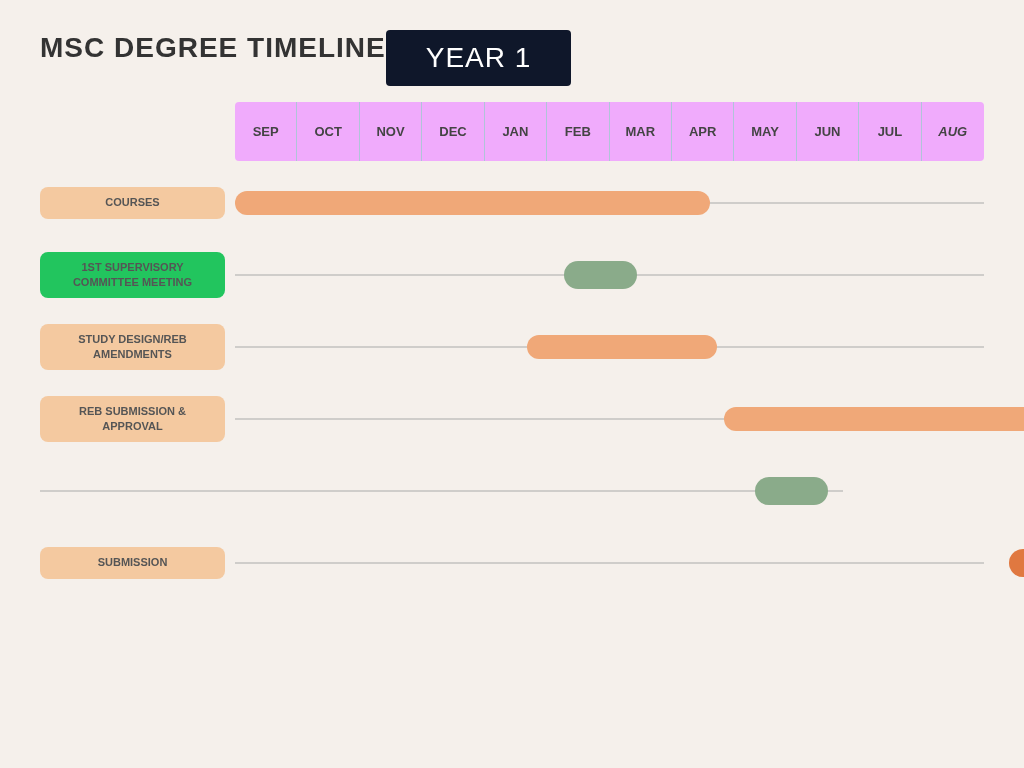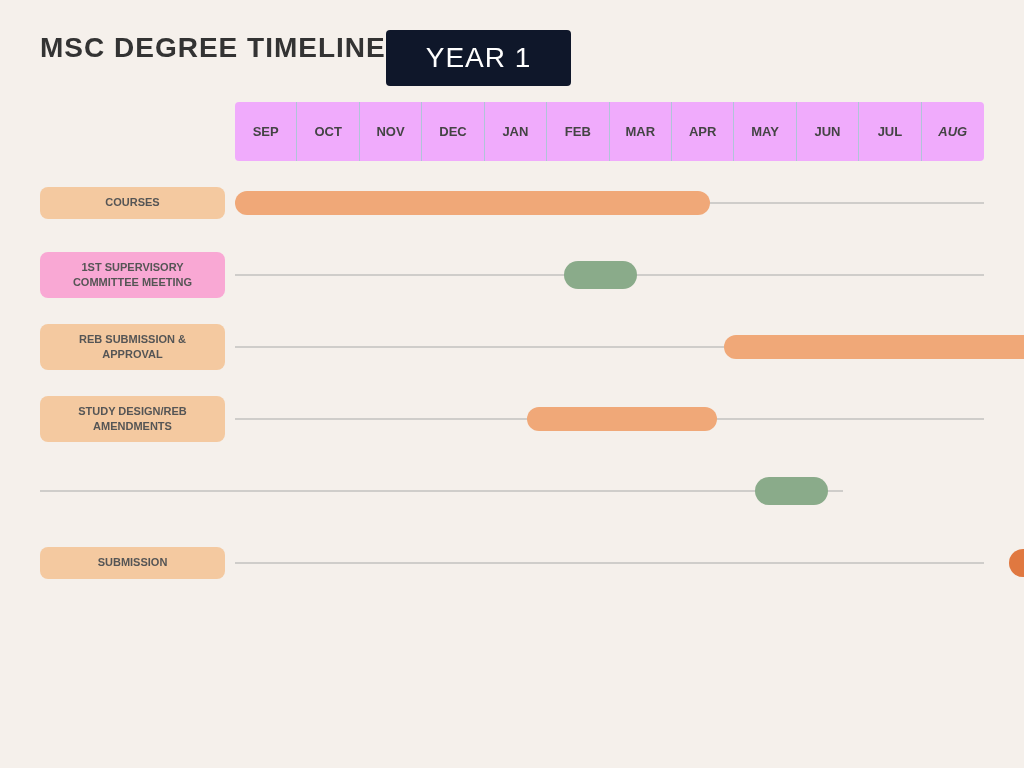--- a/index.html
+++ b/index.html
@@ -83,21 +83,21 @@
       text-align: center;
       font-size: 11px;
       font-weight: bold;
       color: #555;
       line-height: 1.4;
       border-radius: 8px;
       margin-right: 10px;
     }
 
     .label-orange { background-color: #f4c9a0; }
-    .label-green  { background-color: #f9a8d4; }
+    .label-green  { background-color: #22c55e; }
 
     
     .track-area {
       position: relative;
       width: 803px;
       height: 30px;
     }
 
     .track-line {
       position: absolute;
@@ -166,34 +166,34 @@
         </div>
       </div>
       <div class="timeline-row">
         <div class="row-label label-green">1ST SUPERVISORY COMMITTEE MEETING</div>
         <div class="track-area">
           <div class="track-line"></div>
           <div class="dot" style="left: 328.5px; width: 73px; background-color: rgb(138, 171, 138);"></div>
         </div>
       </div>
       <div class="timeline-row">
+        <div class="row-label label-orange">STUDY DESIGN/REB AMENDMENTS</div>
+        <div class="track-area">
+          <div class="track-line"></div>
+          <div class="bar" style="left: 292px; width: 189.8px; background-color: rgb(240, 168, 120);"></div>
+        </div>
+      </div>
+      <div class="timeline-row">
         <div class="row-label label-orange">REB SUBMISSION &amp; APPROVAL</div>
         <div class="track-area">
           <div class="track-line"></div>
           <div class="bar" style="left: 489.1px; width: 313.9px; background-color: rgb(240, 168, 120);"></div>
         </div>
       </div>
       <div class="timeline-row">
-        <div class="row-label label-orange">STUDY DESIGN/REB AMENDMENTS</div>
-        <div class="track-area">
-          <div class="track-line"></div>
-          <div class="bar" style="left: 292px; width: 189.8px; background-color: rgb(240, 168, 120);"></div>
-        </div>
-      </div>
-      <div class="timeline-row">
         <div class="track-area">
           <div class="track-line"></div>
           <div class="dot" style="left: 715.4px; width: 73px; background-color: rgb(138, 171, 138);"></div>
         </div>
       </div>
       <div class="timeline-row">
         <div class="row-label label-orange">SUBMISSION</div>
         <div class="track-area">
           <div class="track-line"></div>
           <div class="dot dot-orange" style="left: 773.8px; width: 51.1px; height: 28px; background-color: rgb(224, 120, 64);"></div>

